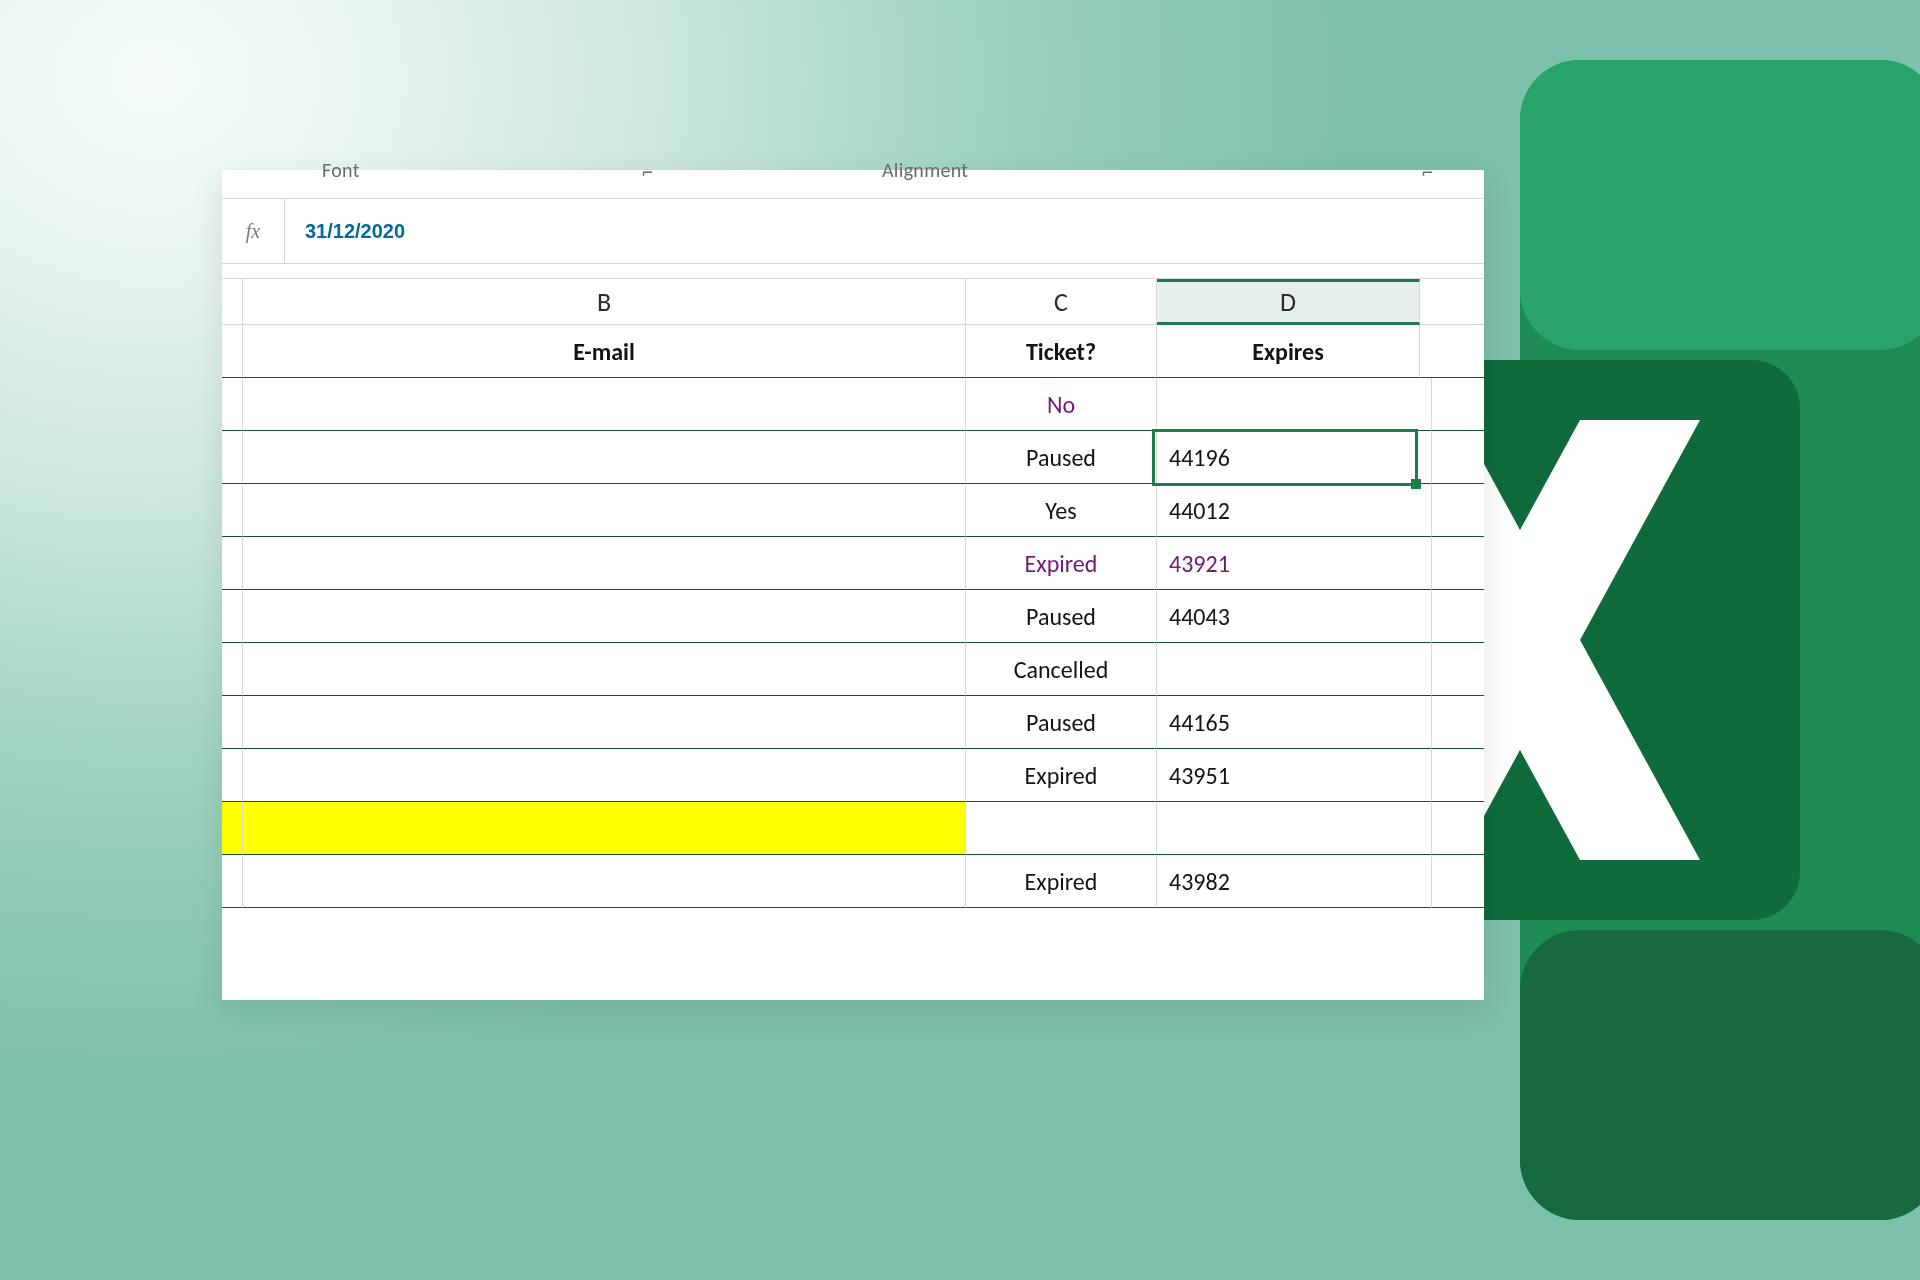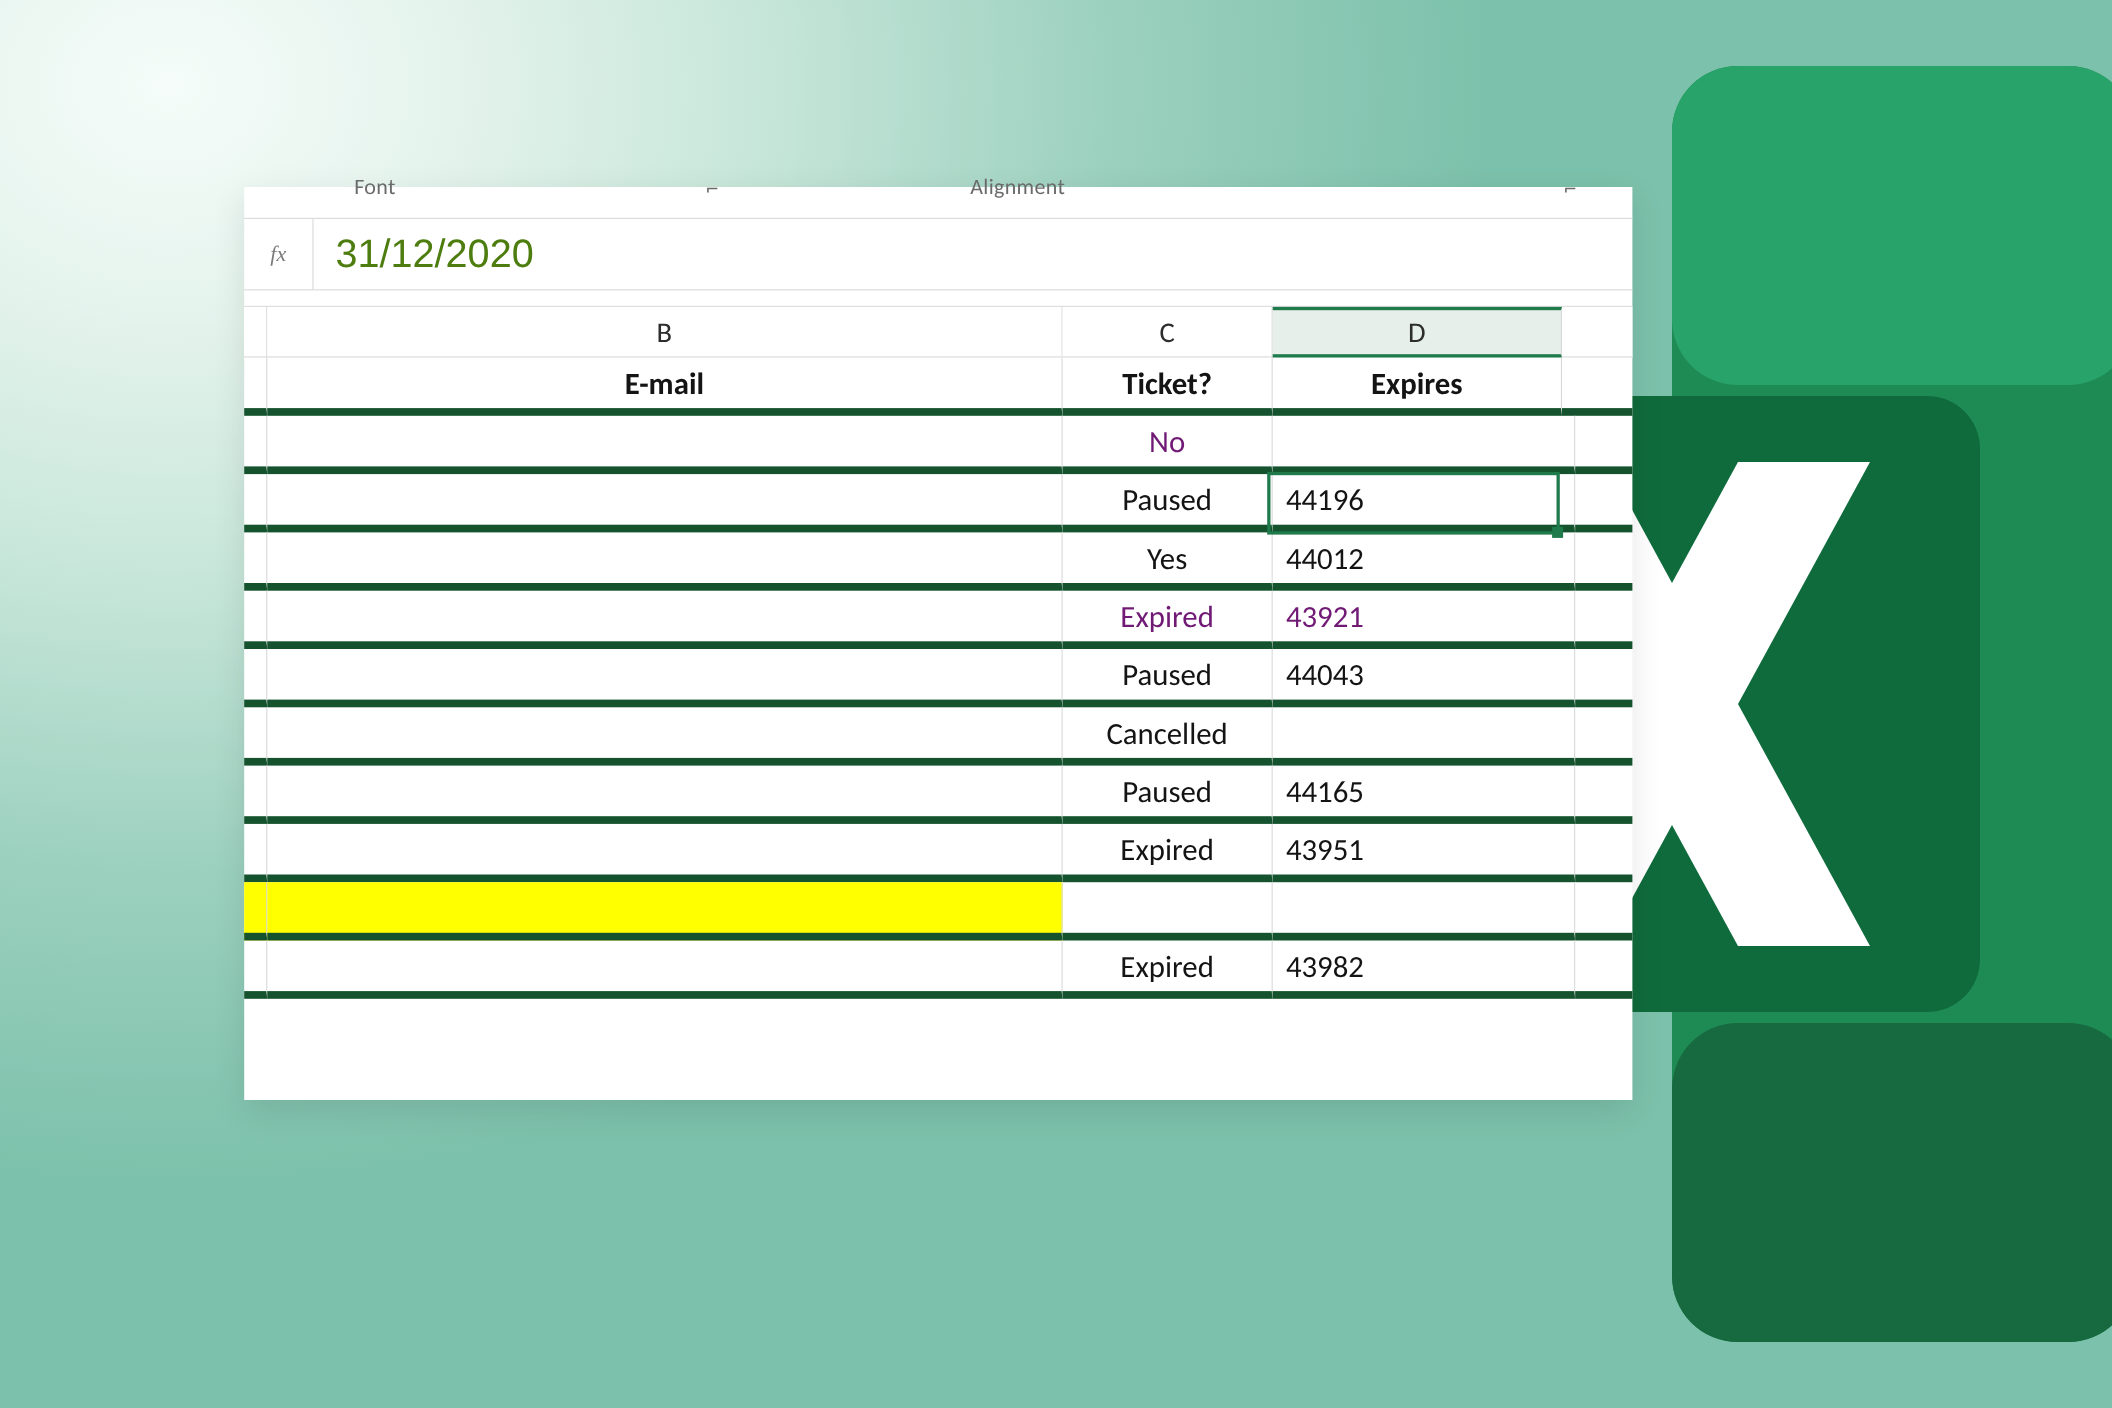--- a/index.html
+++ b/index.html
@@ -27,38 +27,38 @@
   .ribbon-group{position:absolute;top:-12px;color:#6b6b6b;font-size:20px;letter-spacing:.3px;}
   .rg-font{left:100px;}
   .rg-align{left:660px;}
   .ribbon-launch{position:absolute;top:-8px;color:#6b6b6b;font-size:18px;font-family:Consolas,monospace;}
   .rl-1{left:420px;}
   .rl-2{left:1200px;}
 
   
   .formula-bar{display:flex;align-items:center;height:64px;border-bottom:1px solid #d9d9d9;}
   .fx{width:62px;text-align:center;font-family:"Cambria Math","Times New Roman",serif;font-style:italic;font-size:20px;color:#7a7a7a;border-right:1px solid #d9d9d9;height:100%;display:flex;align-items:center;justify-content:center;}
-  .formula-input{flex:1;padding:0 20px;font-size:36px;color:#4d7c0f;outline:none;border:none;height:100%;background:transparent;}
+  .formula-input{flex:1;padding:0 20px;font-size:20px;color:#0369a1;outline:none;border:none;height:100%;background:transparent;font-weight:bold;}
 
   
   .spacer{height:14px;border-bottom:1px solid #d9d9d9;}
 
   
   .grid{position:relative;}
   .col-headers{display:flex;height:46px;}
   .colh{border-right:1px solid #d9d9d9;border-bottom:1px solid #d9d9d9;display:flex;align-items:center;justify-content:center;color:#2d2d2d;font-size:26px;background:#fff;}
   .colh.colA{width:20px;border-right:1px solid #d9d9d9;} 
   .colh.colB{width:722px;}
   .colh.colC{width:190px;}
   .colh.colD{width:262px;background:#e6efe9;border-top:3px solid #1f7a4c;border-bottom:3px solid #1f7a4c;}
   .colh.colE{flex:1;border-right:none;}
 
   .rows{}
   .row{display:flex;height:53px;}
-  .cell{border-right:1px solid #d9d9d9;border-bottom:7px solid #14532d;font-size:28px;color:#141414;display:flex;align-items:center;}
+  .cell{border-right:1px solid #d9d9d9;border-bottom:1px solid #14532d;font-size:24px;color:#141414;display:flex;align-items:center;}
   .cA{width:20px;}
   .cB{width:722px;justify-content:center;}
   .cC{width:190px;justify-content:center;}
   .cD{width:262px;padding-left:12px;}
   .cE{flex:1;border-right:none;}
 
   .row.header .cell{font-weight:700;}
   .row.header .cB{justify-content:center;}
   .row.header .cC{justify-content:center;}
   .row.header .cD{justify-content:center;padding-left:0;}

